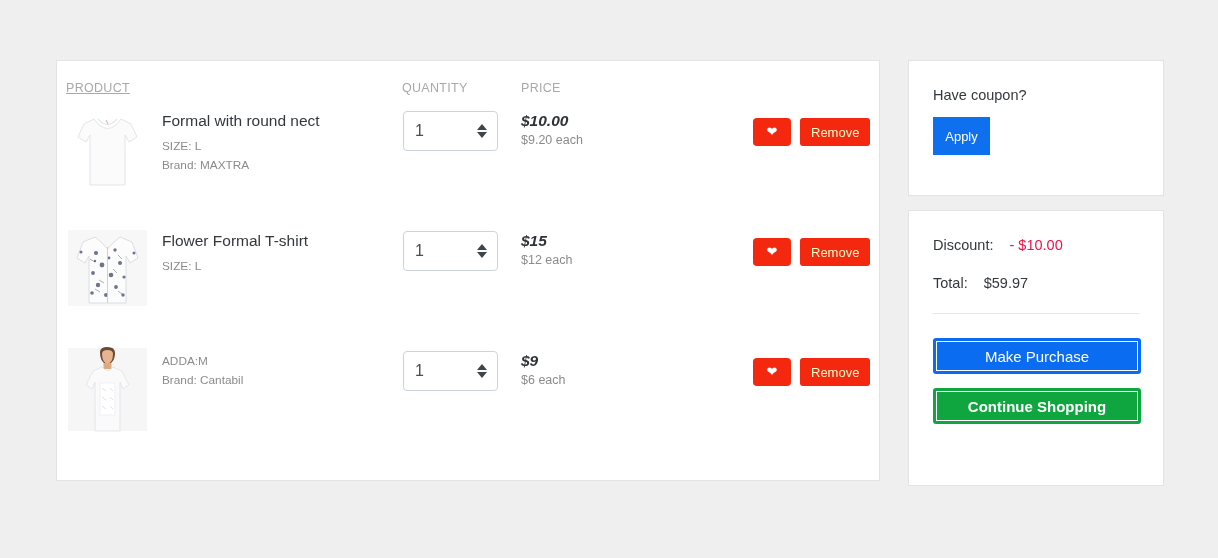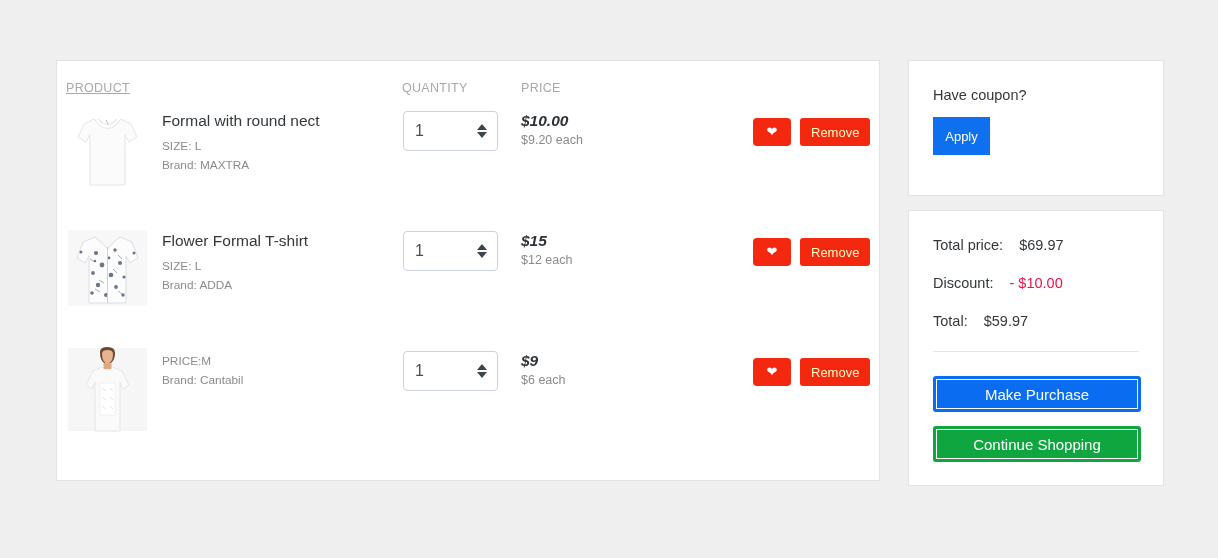--- a/index.html
+++ b/index.html
@@ -238,20 +238,21 @@
   #purchase-btn {
     background: #0a6cf1;
     border-color: #0a6cf1;
     box-shadow: inset 0 0 0 1px #ffffff;
     margin-bottom: 14px;
   }
   #continue-btn {
     background: #0fa63f;
     border-color: #0fa63f;
     box-shadow: inset 0 0 0 1px #ffffff;
+    font-weight: bold;
   }
 </style>
 </head>
 <body>
 
 <div id="cart-card">
 
   <div id="cart-header">
     <div class="col-head product">PRODUCT</div>
     <div class="col-head quantity">QUANTITY</div>
@@ -322,21 +323,20 @@
           <path d="M45 44 l4 4"></path>
             <path d="M27 64 l5 3"></path>
             <path d="M50 66 l4 3"></path>
         </g>
         <path d="M39.5 22 L39.5 78" stroke="#c9ccd2" stroke-width="0.9"></path>
       </svg>
     </div>
     <div class="prod-info">
       <div class="prod-title">Flower Formal T-shirt</div>
       <div class="prod-meta">SIZE: L</div>
-      <div class="prod-meta">Brand: ADDA</div>
     </div>
     <div class="qty-box">
       <span class="qty-value">1</span>
       <span class="qty-spin">
         <span class="spin-up"></span>
         <span class="spin-down"></span>
       </span>
     </div>
     <div class="price-cell">
       <div class="price-main">$15</div>
@@ -362,21 +362,21 @@
         <g stroke="#d8dbe0" stroke-width="0.8" fill="none">
           <path d="M34 43 l4 3 M42 43 l3 3"></path>
           <path d="M34 52 l4 3 M42 52 l3 3"></path>
           <path d="M34 61 l4 3 M42 61 l3 3"></path>
         </g>
         <path d="M27 58 L27 86" stroke="#edeef1" stroke-width="0.8"></path>
         <path d="M52 58 L52 86" stroke="#edeef1" stroke-width="0.8"></path>
       </svg>
     </div>
     <div class="prod-info">
-      <div class="prod-meta">PRICE:M</div>
+      <div class="prod-meta">ADDA:M</div>
       <div class="prod-meta">Brand: Cantabil</div>
     </div>
     <div class="qty-box">
       <span class="qty-value">1</span>
       <span class="qty-spin">
         <span class="spin-up"></span>
         <span class="spin-down"></span>
       </span>
     </div>
     <div class="price-cell">
@@ -395,24 +395,20 @@
 
   <div class="side-card" id="coupon-card">
     <div class="coupon-title">Have coupon?</div>
     <div class="coupon-group">
       <button id="apply-btn">Apply</button>
     </div>
   </div>
 
   <div class="side-card" id="totals-card">
     <div class="total-line">
-      <span class="lbl">Total price:</span>
-      <span class="val">$69.97</span>
-    </div>
-    <div class="total-line">
       <span class="lbl">Discount:</span>
       <span class="val neg">- $10.00</span>
     </div>
     <div class="total-line">
       <span class="lbl">Total:</span>
       <span class="val">$59.97</span>
     </div>
 
     <div class="divider"></div>
 

